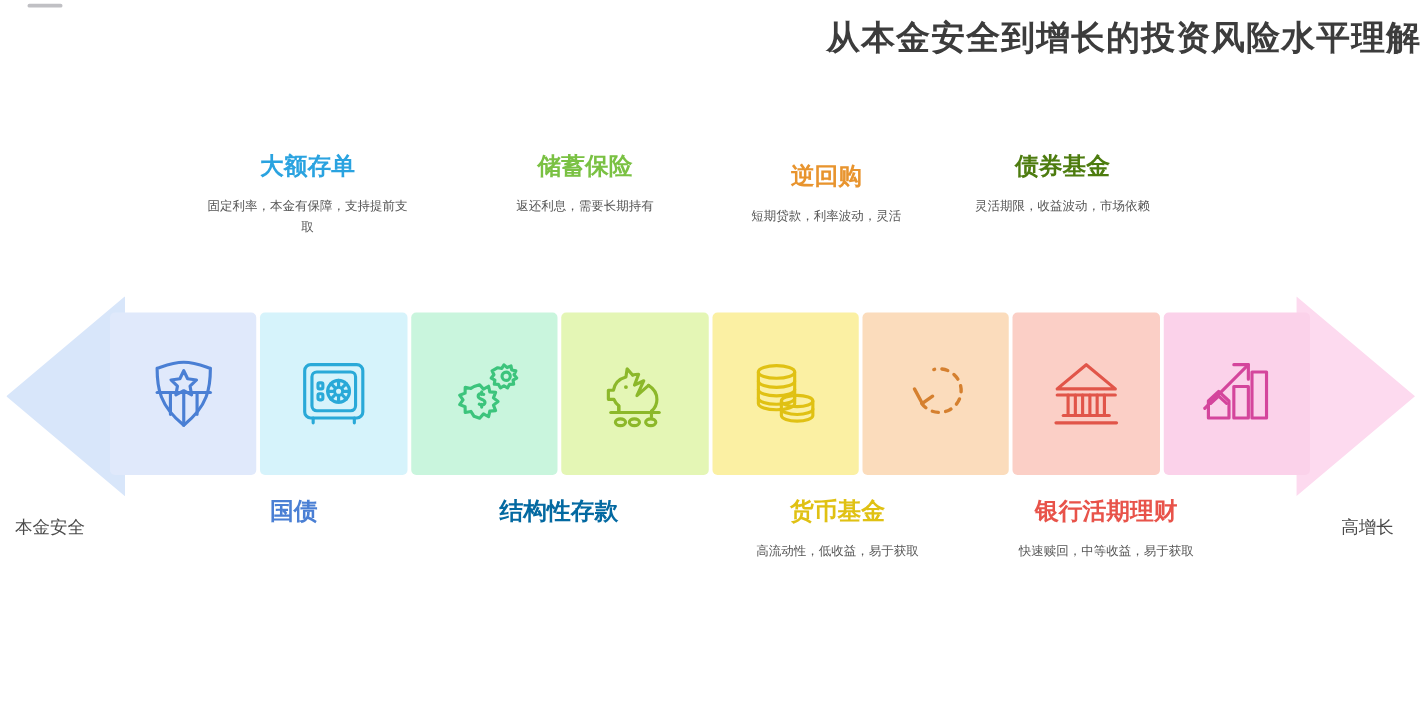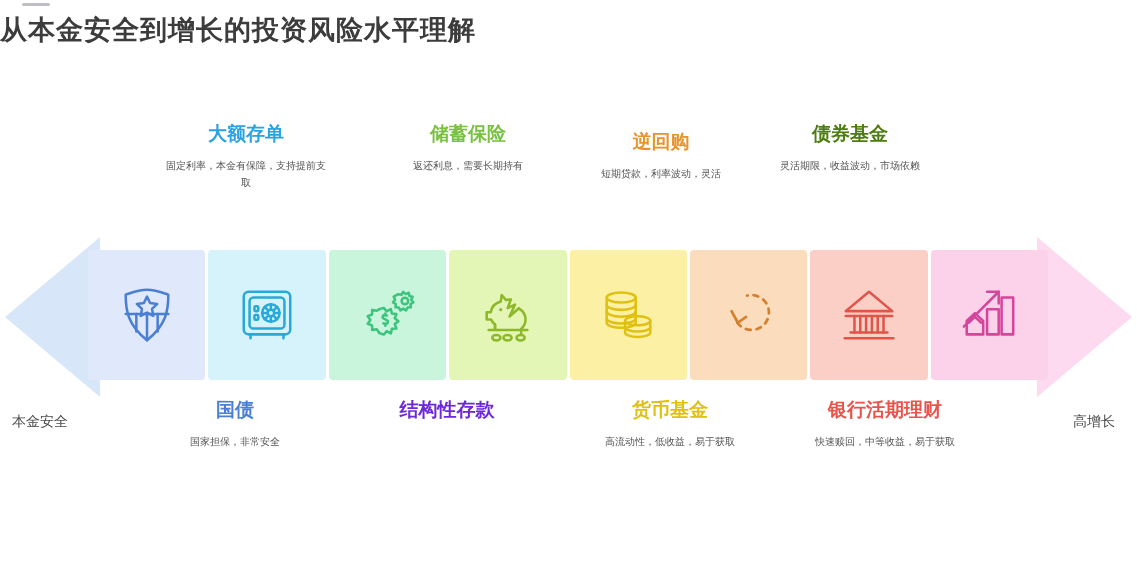--- a/index.html
+++ b/index.html
@@ -24,21 +24,21 @@
     height: 3px;
     background: #c0c0c4;
     border-radius: 2px;
   }
 
   .page-title {
     position: absolute;
     left: 0;
     top: 12px;
     width: 1137px;
-    text-align: left;
+    text-align: right;
     font-family: "DejaVu Serif", "Liberation Serif", serif;
     font-size: 27px;
     font-weight: bold;
     color: #3c3c3c;
     letter-spacing: 1px;
   }
 
   
   .scale-row {
     position: absolute;
@@ -241,24 +241,23 @@
     </div>
 
   </div>
 
   <div class="end-label end-label-left">本金安全</div>
   <div class="end-label end-label-right">高增长</div>
 </div>
 
 <div class="callout callout-bottom" style="left:140px;">
   <div class="callout-title" style="color: rgb(74, 127, 212);">国债</div>
-  <div class="callout-desc">国家担保，非常安全</div>
 </div>
 <div class="callout callout-bottom" style="left:352px;">
-  <div class="callout-title" style="color: #6d28d9;">结构性存款</div>
+  <div class="callout-title" style="color: #0369a1;">结构性存款</div>
 </div>
 <div class="callout callout-bottom" style="left:575px;">
   <div class="callout-title" style="color: rgb(224, 193, 19);">货币基金</div>
   <div class="callout-desc">高流动性，低收益，易于获取</div>
 </div>
 <div class="callout callout-bottom" style="left:790px;">
   <div class="callout-title" style="color: rgb(232, 83, 74);">银行活期理财</div>
   <div class="callout-desc">快速赎回，中等收益，易于获取</div>
 </div>
 

